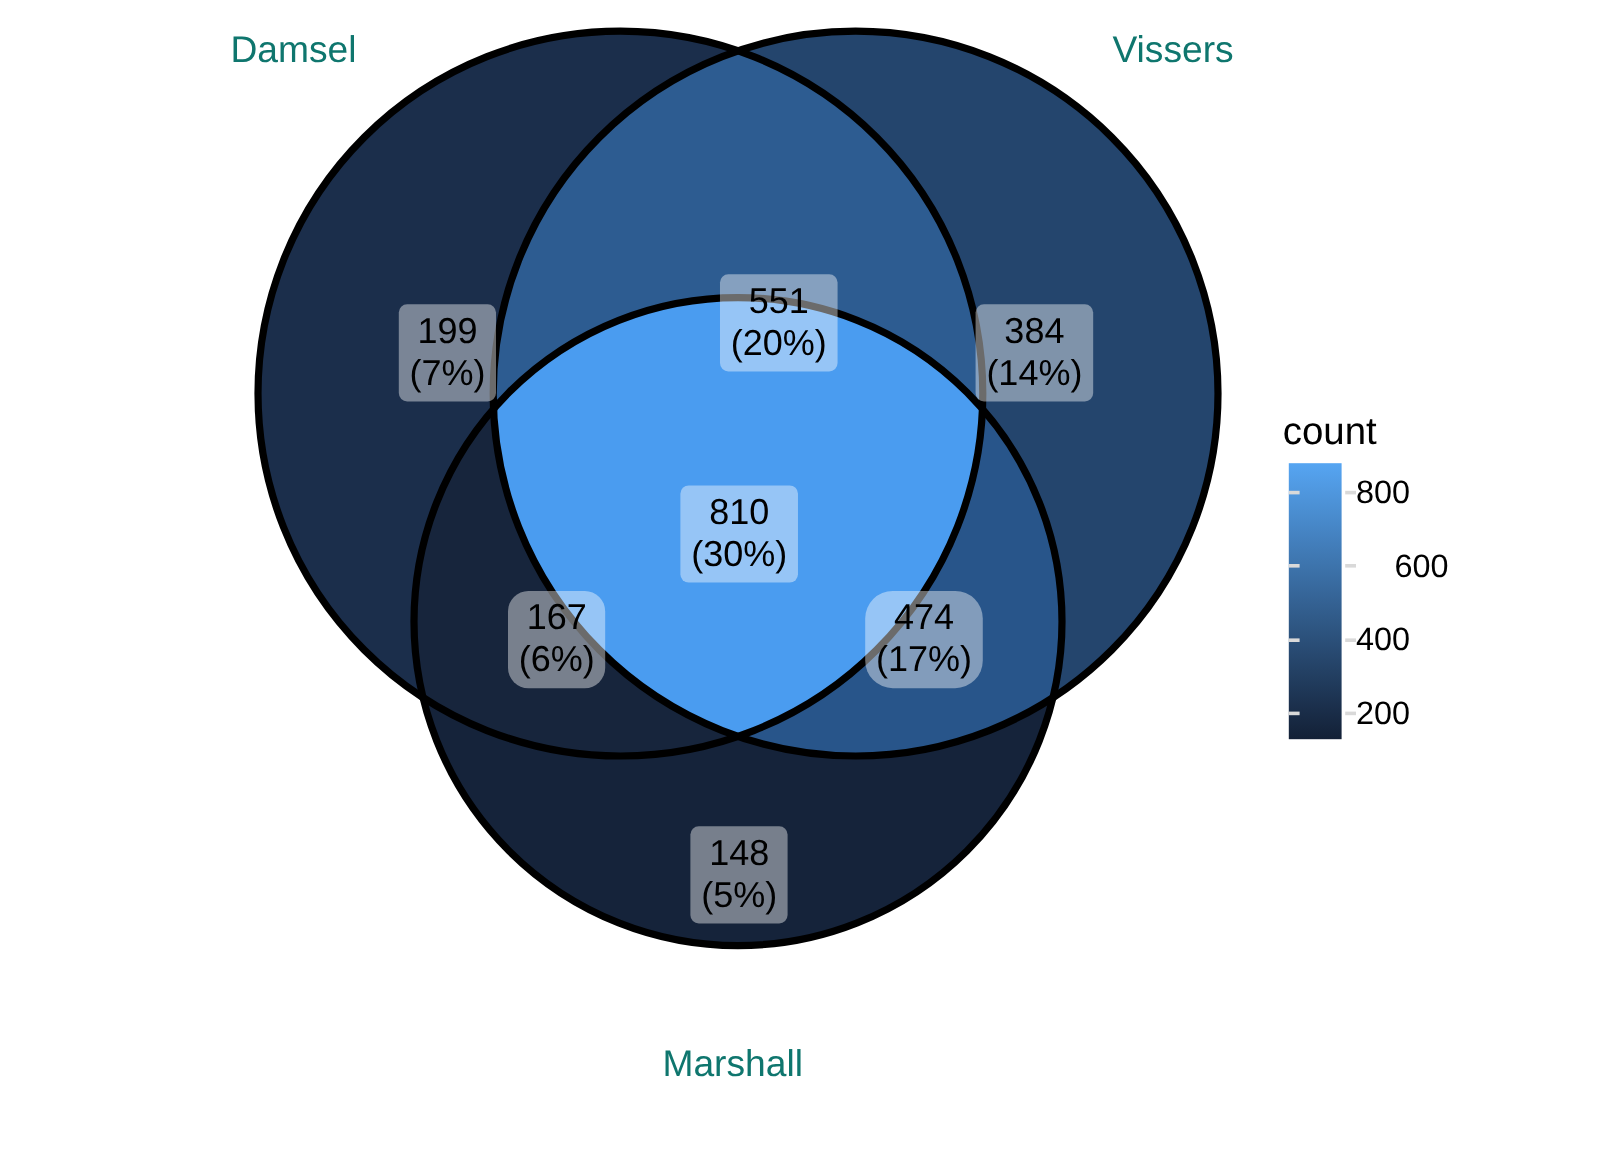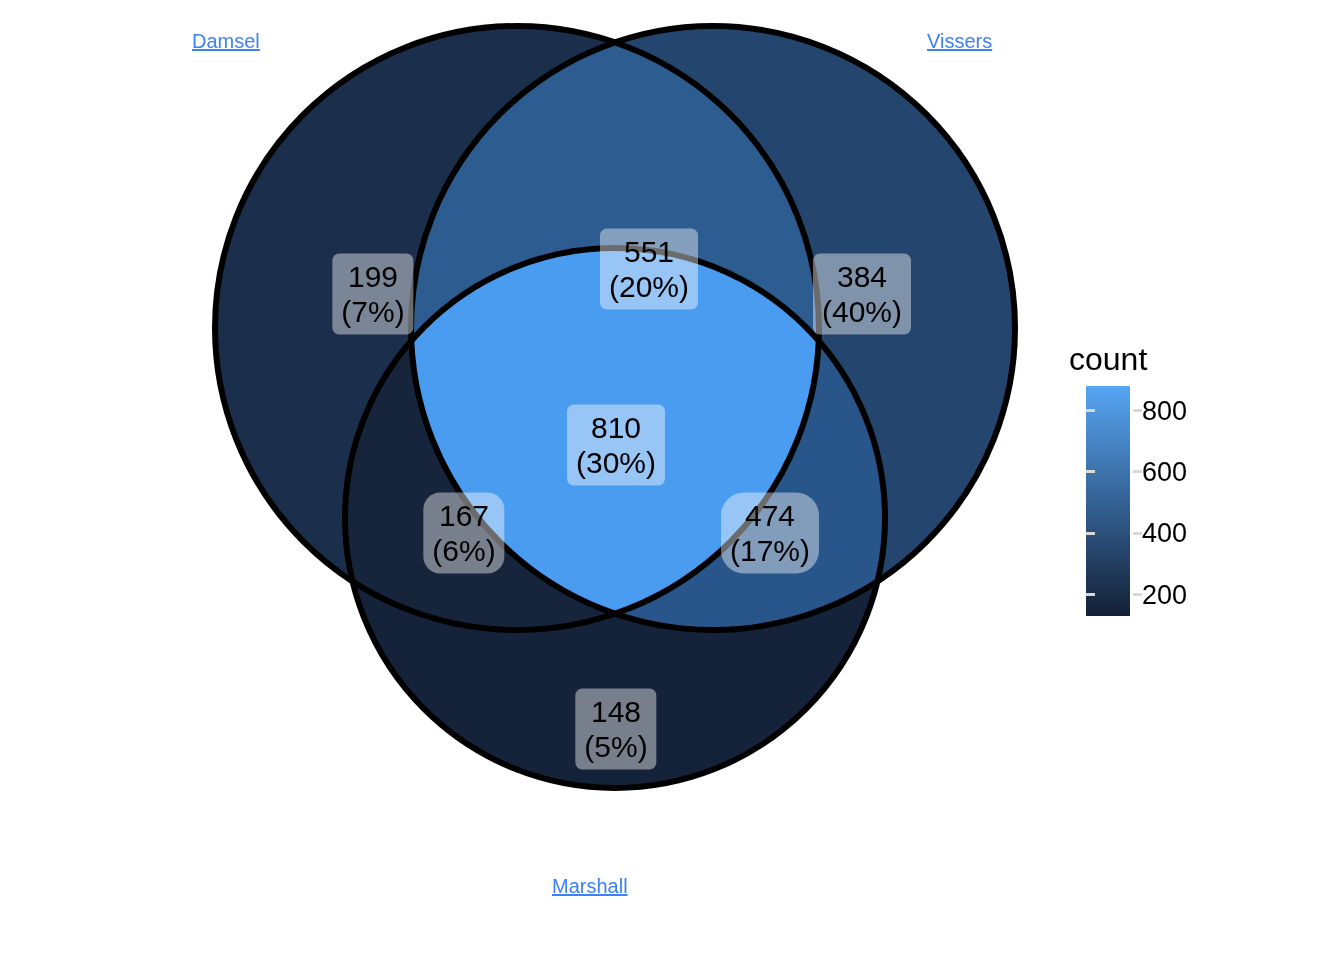--- a/index.html
+++ b/index.html
@@ -17,26 +17,25 @@
     position: relative;
   }
   #plot-root {
     position: absolute;
     left: 0; top: 0;
     width: 1344px;
     height: 960px;
   }
   .set-label {
     position: absolute;
-    font-size: 20px;
+    font-size: 31px;
     line-height: 31px;
-    color: #3b82f6;
+    color: #0f766e;
     white-space: nowrap;
     letter-spacing: 0px;
-    text-decoration: underline;
   }
   #label-damsel { left: 192px; top: 26px; }
   #label-vissers { left: 927px; top: 26px; }
   #label-marshall { left: 552px; top: 871px; }
 
   
   #venn-svg {
     position: absolute;
     left: 0; top: 0;
     width: 1344px;
@@ -70,21 +69,21 @@
   #legend-title {
     position: absolute;
     left: 3px;
     top: 0px;
     font-size: 32px;
     line-height: 30px;
     color: #000000;
   }
   #legend-bar-wrap {
     position: absolute;
-    left: 20px;
+    left: 8px;
     top: 42px;
     width: 56px;
     height: 230px;
   }
   #legend-bar {
     position: absolute;
     left: 0; top: 0;
     width: 44px;
     height: 230px;
   }
@@ -156,21 +155,21 @@
   <div class="region-label" id="rl-0" style="left: 373px; top: 294px;">
     <span class="l1">199</span>
     <span class="l2">(7%)</span>
   </div>
   <div class="region-label" id="rl-1" style="left: 616px; top: 269px; margin-left: 33px;">
     <span class="l1">551</span>
     <span class="l2">(20%)</span>
   </div>
   <div class="region-label" id="rl-2" style="left: 862px; top: 294px;">
     <span class="l1">384</span>
-    <span class="l2">(40%)</span>
+    <span class="l2">(14%)</span>
   </div>
   <div class="region-label" id="rl-3" style="left: 464px; top: 533px; border-radius: 17px;">
     <span class="l1">167</span>
     <span class="l2">(6%)</span>
   </div>
   <div class="region-label" id="rl-4" style="left: 616px; top: 445px;">
     <span class="l1">810</span>
     <span class="l2">(30%)</span>
   </div>
   <div class="region-label" id="rl-5" style="left: 770px; top: 533px; border-radius: 23px;">
@@ -184,21 +183,21 @@
 
   <div id="legend">
     <div id="legend-title">count</div>
     <div id="legend-bar-wrap">
       <div id="legend-bar" style="background: linear-gradient(to top, rgb(19, 32, 54) 0%, rgb(86, 165, 242) 100%);"></div>
     <div class="legend-tick left" style="top: 23.0333px;"></div>
         <div class="legend-tick right" style="top: 23.0333px;"></div>
         <div class="legend-tick-label" style="top: 24.5333px;">800</div>
         <div class="legend-tick left" style="top: 84.3667px;"></div>
         <div class="legend-tick right" style="top: 84.3667px;"></div>
-        <div class="legend-tick-label" style="top: 85.8667px;">600</div>
+        <div class="legend-tick-label" style="top: 85.8667px; margin-left: 32px;">600</div>
         <div class="legend-tick left" style="top: 145.7px;"></div>
         <div class="legend-tick right" style="top: 145.7px;"></div>
         <div class="legend-tick-label" style="top: 147.2px; text-align: right;">400</div>
         <div class="legend-tick left" style="top: 207.033px;"></div>
         <div class="legend-tick right" style="top: 207.033px;"></div>
         <div class="legend-tick-label" style="top: 208.533px;">200</div>
       </div>
   </div>
 
 </div>

